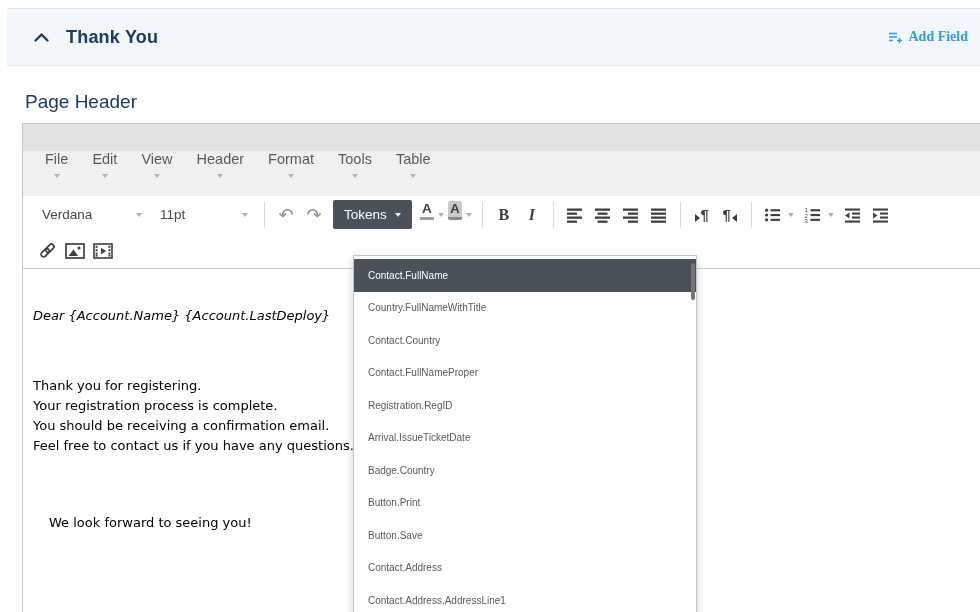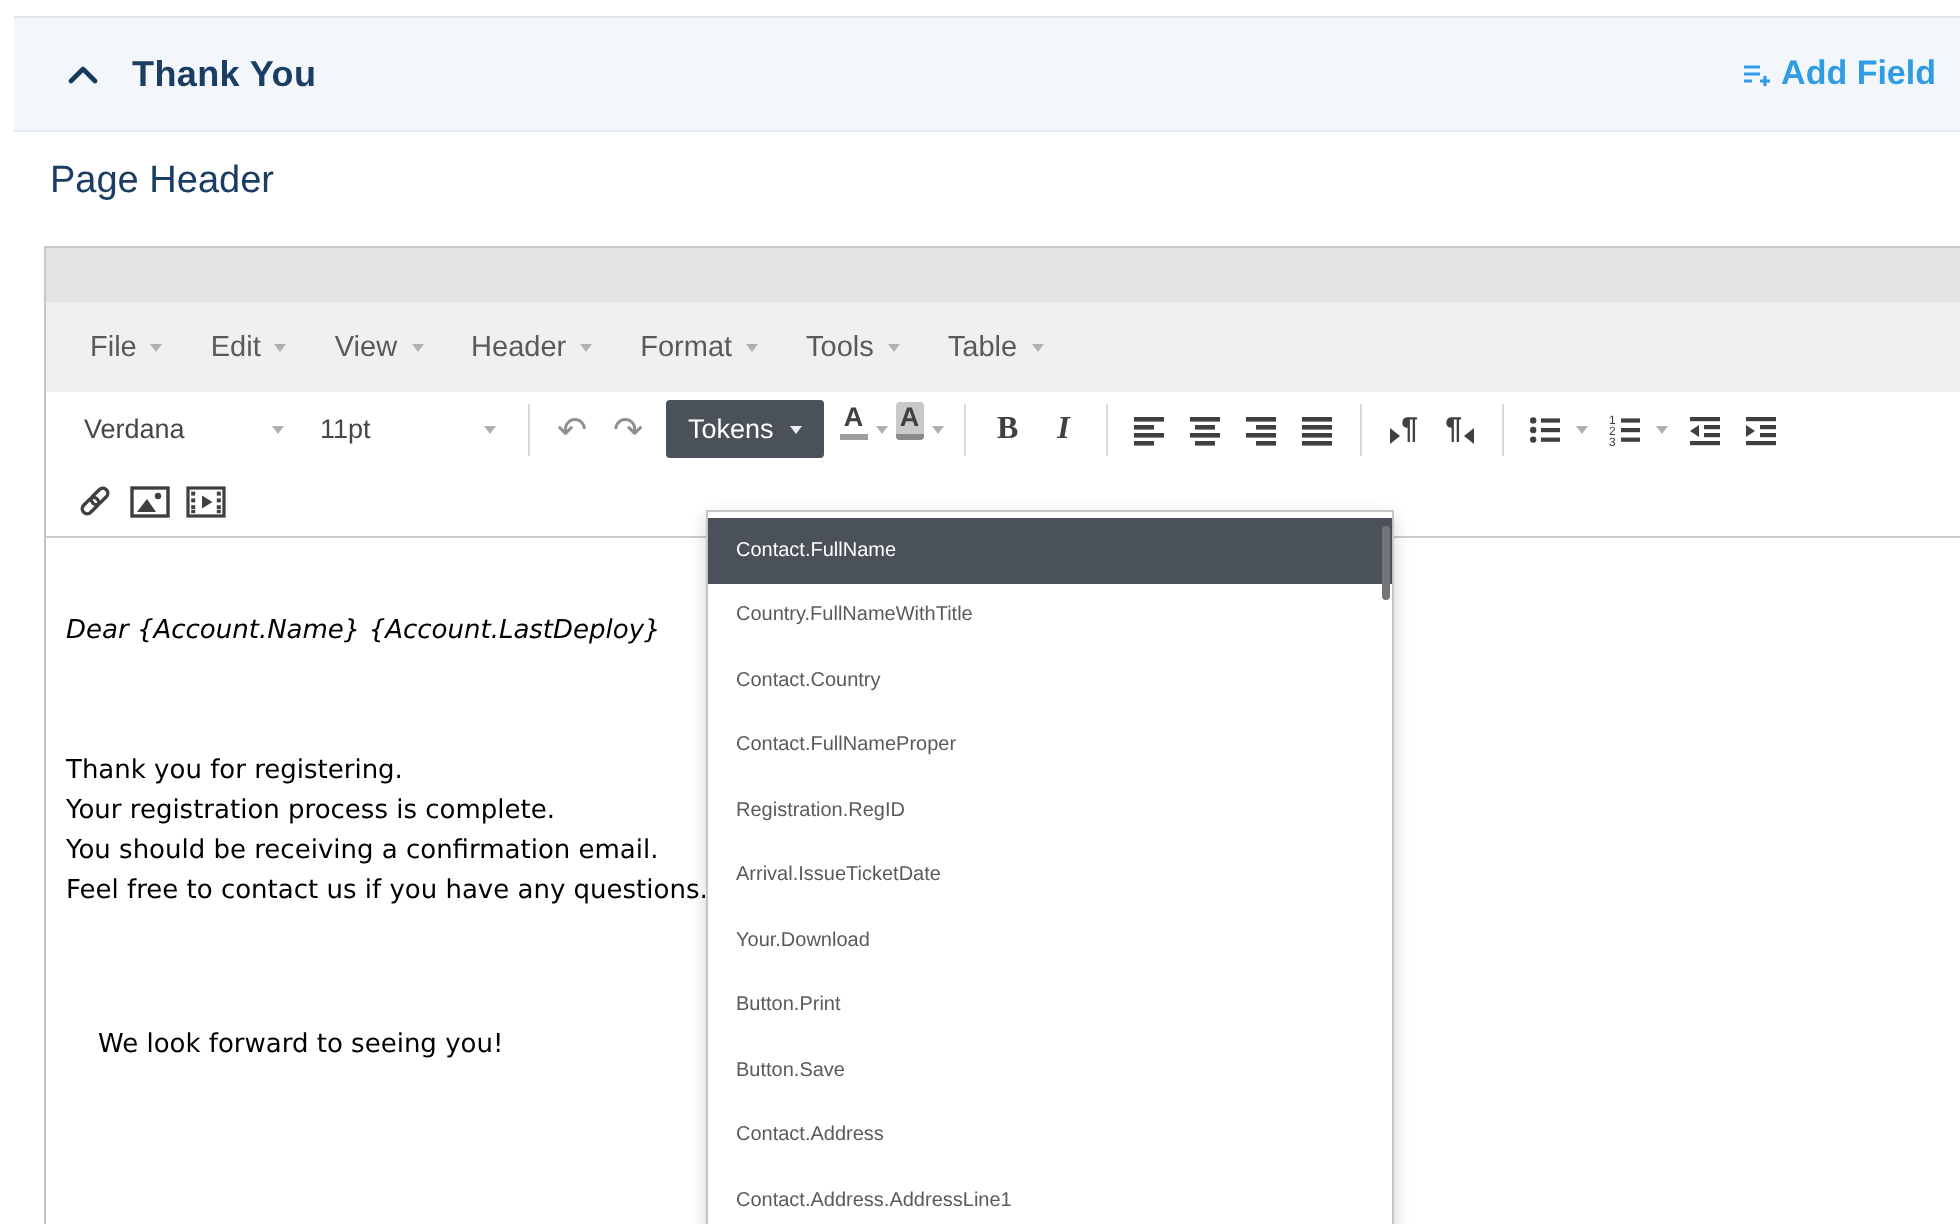--- a/index.html
+++ b/index.html
@@ -14,44 +14,44 @@
     position:absolute; top:8px; left:7px; right:0; height:58px;
     background:#f3f7fb;
     border-top:1px solid #dfe5ec; border-bottom:1px solid #e2ebf4;
     display:flex; align-items:center; padding:0 12px 0 27px;
   }
   .panel-title {
     margin-left:17px; font-size:18px; font-weight:600; color:#1b3c63; letter-spacing:.2px;
   }
   .add-field {
     margin-left:auto; display:flex; align-items:center; gap:5px;
-    color:#2f9ce4; font-size:17px; font-weight:600; cursor:pointer;
+    color:#2f9ce4; font-size:14px; font-weight:600; cursor:pointer;font-family:Liberation Serif, serif;
   }
 
   
   .section-title {
-    position:absolute; left:25px; top:80px;
+    position:absolute; left:25px; top:91px;
     font-size:19px; font-weight:500; color:#1b3c63;
   }
 
   
   .editor-wrap {
     position:absolute; left:22px; top:123px; right:-2px; bottom:-2px;
     border:1px solid #c6c6c6; background:#fff;
     display:flex; flex-direction:column;
   }
   .top-band { height:27px; background:#e3e3e3; flex:0 0 auto; }
 
   .menubar {
     height:45px; background:#f0f0f0; display:flex; align-items:center;
     padding-left:10px; flex:0 0 auto;
   }
   .menu-item {
     display:flex; align-items:center; gap:7px; padding:0 12px; height:100%;
-    font-size:14.5px; color:#5a5a5a; cursor:pointer;
+    font-size:14.5px; color:#5a5a5a; cursor:pointer;flex-direction:column;
   }
 
   .toolbar-row {
     height:37px; background:#fff; display:flex; align-items:center;
     padding-left:10px; flex:0 0 auto;
   }
   .toolbar-row.row3 { height:35px; }
 
   .caret {
     width:0; height:0;
@@ -365,19 +365,19 @@
   </div>
 </div>
 
 <div class="token-menu">
   <div class="token-item selected">Contact.FullName</div>
   <div class="token-item">Country.FullNameWithTitle</div>
   <div class="token-item">Contact.Country</div>
   <div class="token-item">Contact.FullNameProper</div>
   <div class="token-item">Registration.RegID</div>
   <div class="token-item">Arrival.IssueTicketDate</div>
-  <div class="token-item">Your.Download</div>
+  <div class="token-item">Badge.Country</div>
   <div class="token-item">Button.Print</div>
   <div class="token-item">Button.Save</div>
   <div class="token-item">Contact.Address</div>
   <div class="token-item">Contact.Address.AddressLine1</div>
   <div class="token-scroll-thumb"></div>
 </div>
 
 </body></html>

